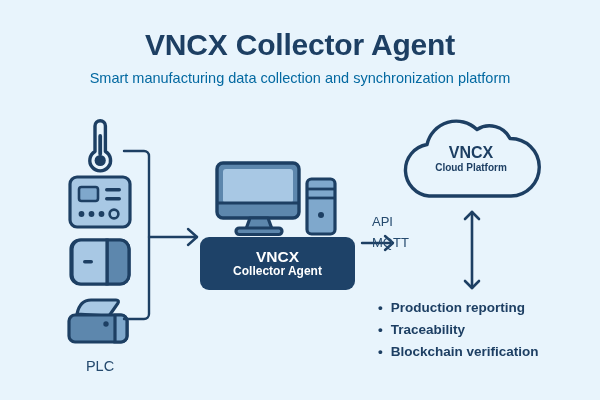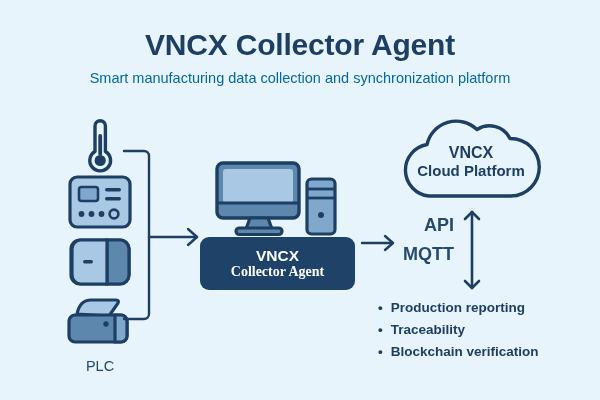--- a/index.html
+++ b/index.html
@@ -85,55 +85,53 @@
     align-items: center;
     justify-content: center;
     color: #ffffff;
     line-height: 1.12;
   }
   #agent-box .line1 {
     font-size: 15.5px;
     font-weight: bold;
   }
   #agent-box .line2 {
-    font-size: 14px;
-    font-weight: bold;
-    font-family: Liberation Serif, serif;
+    font-size: 12px;
+    font-weight: bold;
   }
 
   
   #cloud-label {
     position: absolute;
     left: 398px;
     top: 143px;
     width: 146px;
     text-align: center;
     color: #1d3f63;
     line-height: 1.2;
     pointer-events: none;
   }
   #cloud-label .cl1 {
     font-size: 16px;
     font-weight: bold;
   }
   #cloud-label .cl2 {
-    font-size: 15px;
+    font-size: 10px;
     font-weight: bold;
   }
 
   #protocol-list {
     position: absolute;
     left: 372px;
     top: 211px;
     width: 82px;
-    text-align: right;
+    text-align: left;
     color: #254a6e;
-    font-size: 18px;
+    font-size: 13px;
     line-height: 1.62;
-    font-weight: bold;
   }
 
   #capability-list {
     position: absolute;
     left: 378px;
     top: 297px;
     width: 215px;
     color: #1d3f63;
     font-size: 13.5px;
     font-weight: bold;

